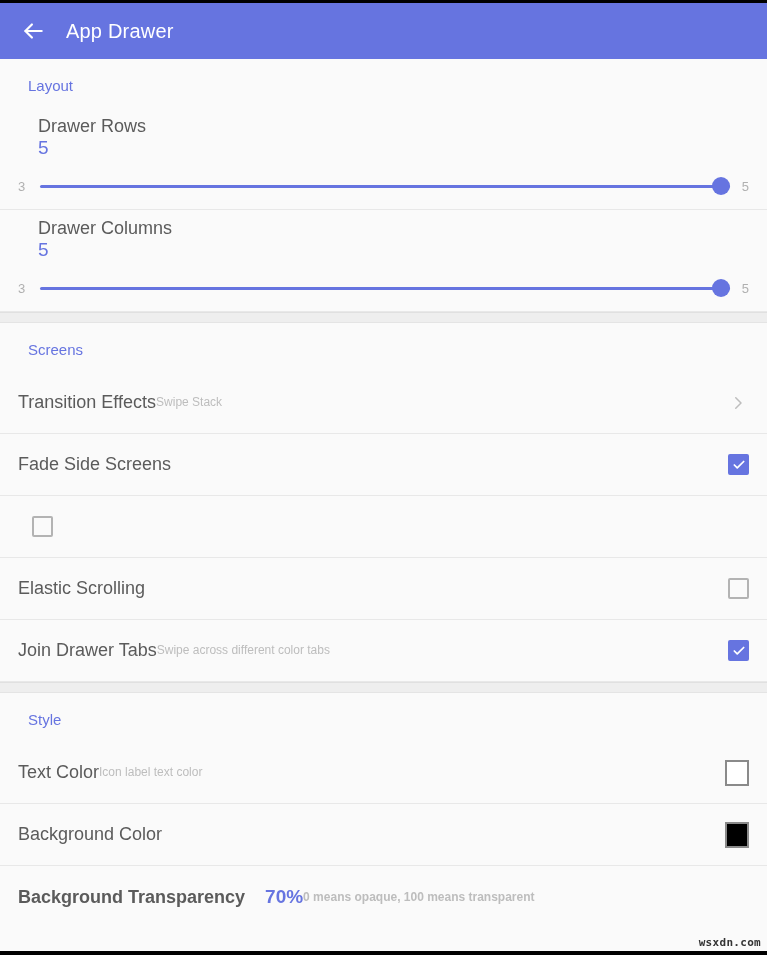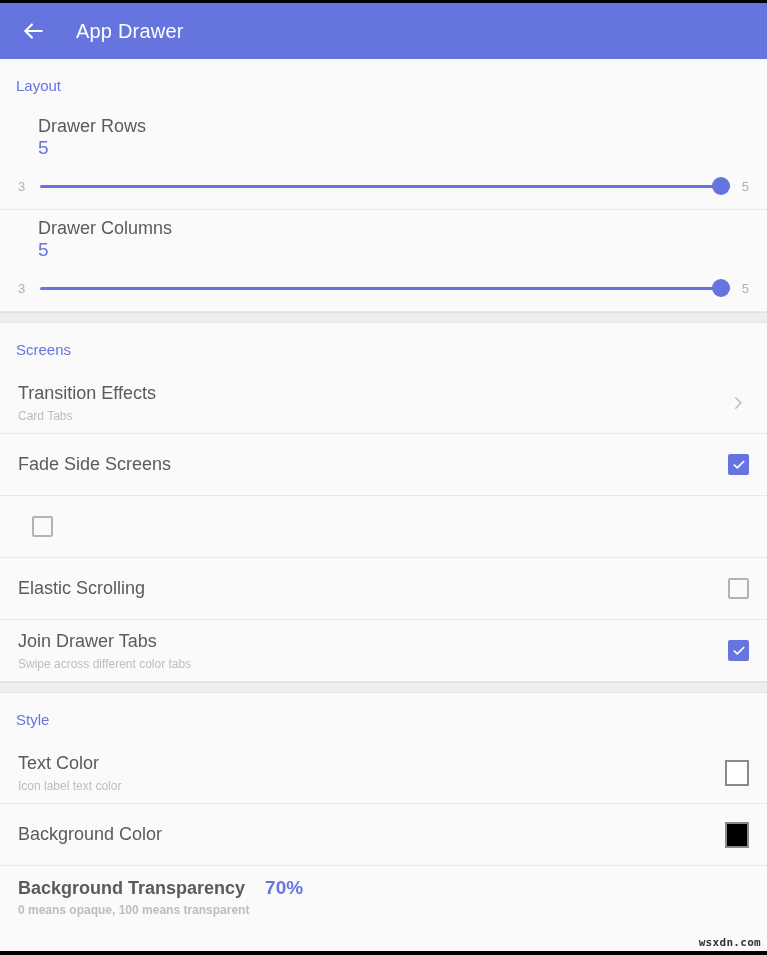--- a/index.html
+++ b/index.html
@@ -48,39 +48,39 @@
     align-items: center;
     justify-content: center;
     cursor: pointer;
     flex: 0 0 auto;
   }
   .back-arrow svg { display: block; }
   .appbar-title {
     color: #ffffff;
     font-size: 20px;
     letter-spacing: 0.2px;
-    margin-left: 28px;
+    margin-left: 18px;
     white-space: nowrap;
   }
 
   
   .section {
     background: #fafafa;
   }
   .section-gap {
     height: 11px;
     background: #eeeeee;
     border-top: 1px solid #e0e0e0;
     border-bottom: 1px solid #e4e4e4;
     box-sizing: border-box;
   }
   .section-header {
     color: #6674e0;
     font-size: 15px;
-    padding: 18px 0 14px 16px;
+    padding: 18px 0 14px 28px;
     background: #fafafa;
   }
 
   
   .slider-row {
     background: #fafafa;
     padding: 0 0 14px 0;
     border-bottom: 1px solid #e8e8e8;
   }
   .slider-head {
@@ -140,21 +140,20 @@
     min-height: 62px;
     display: flex;
     align-items: center;
     padding: 0 18px;
     box-sizing: border-box;
     border-bottom: 1px solid #e8e8e8;
   }
   .row-texts {
     flex: 1 1 auto;
     display: flex;
-    flex-direction: column;
     justify-content: flex-start;
     min-width: 0;
   }
   .row-title {
     font-size: 18px;
     color: #5b5b5b;
     line-height: 1.25;
   }
   .row-sub {
     font-size: 12px;
@@ -283,21 +282,21 @@
   </div>
 
   <div class="section-gap"></div>
 
   <div class="section">
     <div class="section-header">Screens</div>
 
     <div class="row">
       <div class="row-texts">
         <span class="row-title">Transition Effects</span>
-        <span class="row-sub">Card Tabs</span>
+        <span class="row-sub">Swipe Stack</span>
       </div>
       <div class="row-accessory">
         <span class="chev">
           <svg width="18" height="18" viewBox="0 0 24 24" fill="none" stroke="#bdbdbd" stroke-width="2" stroke-linecap="round" stroke-linejoin="round">
             <polyline points="9 5 16 12 9 19"></polyline>
           </svg>
         </span>
       </div>
     </div>
 

